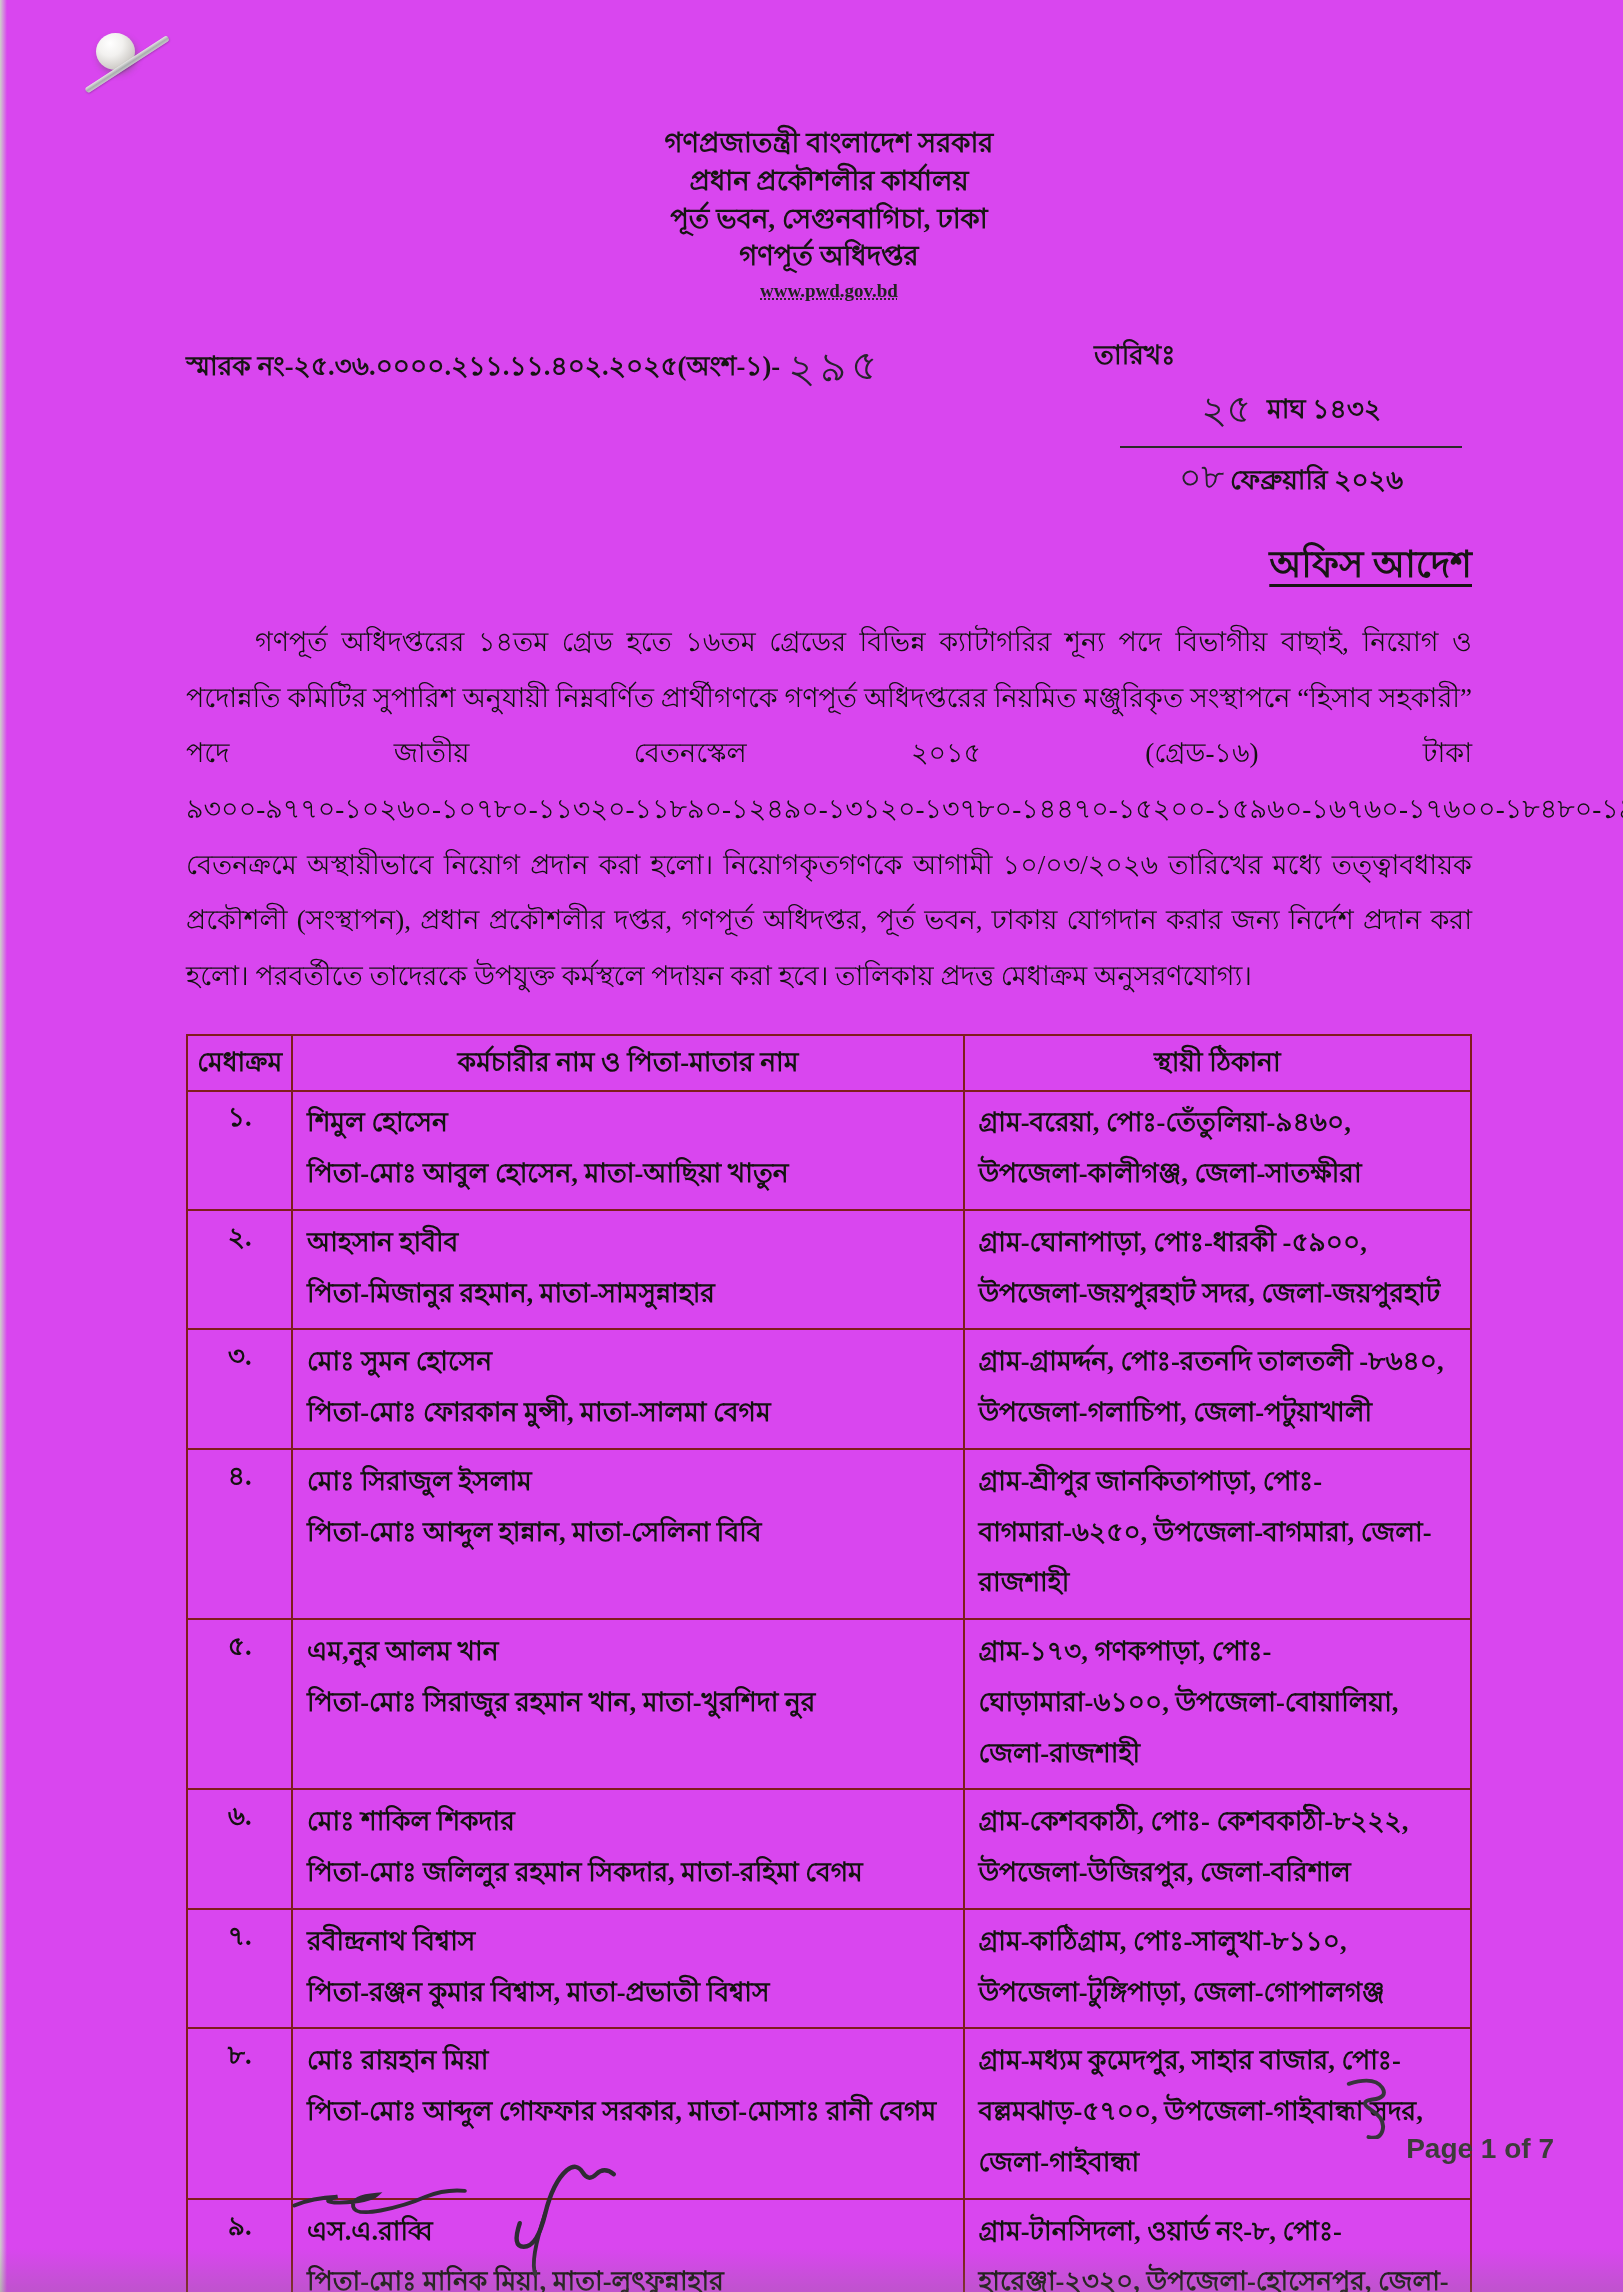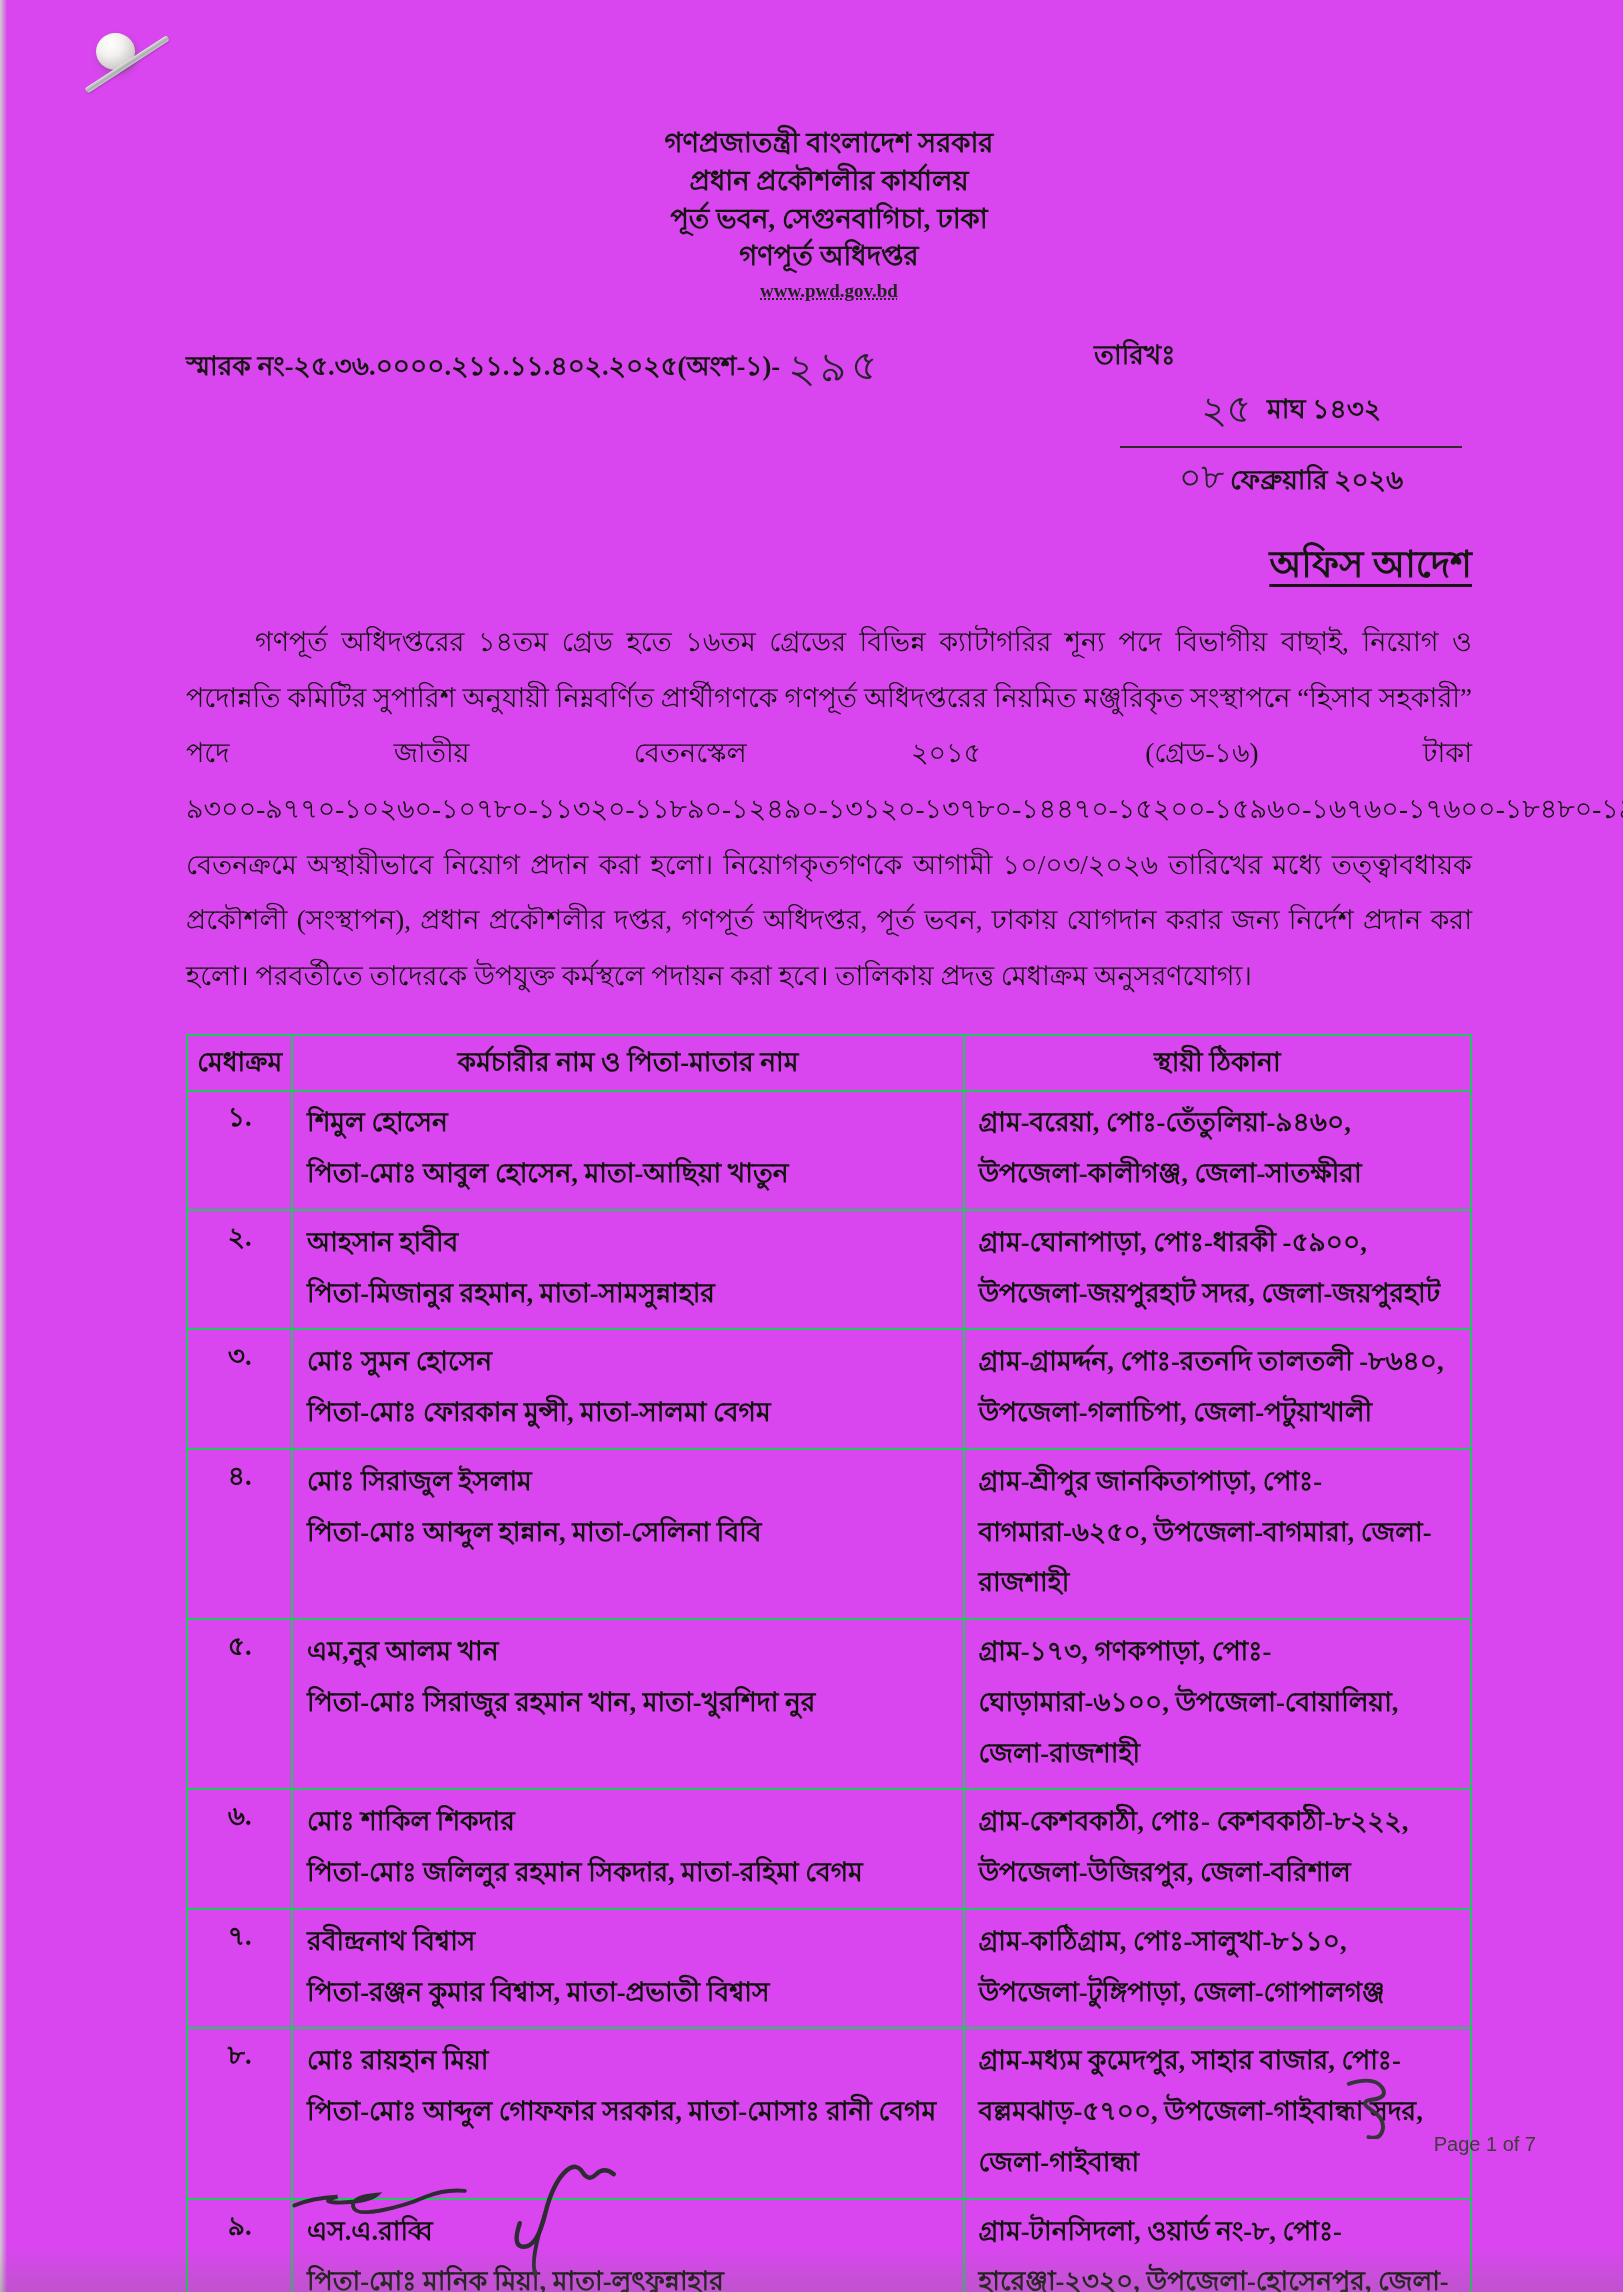--- a/index.html
+++ b/index.html
@@ -64,21 +64,21 @@
     margin-top:17.6px;font-size:27px;line-height:2.06;text-align:justify;
     text-indent:69px;font-weight:500;color:#131210;
   }
 
   
   table.merit{
     border-collapse:collapse;width:100%;margin-top:29px;
     font-size:26.5px;color:#141210;
   }
   table.merit th,table.merit td{
-    border:2px solid #22c55e;vertical-align:top;padding:5.9px 13.7px 9.8px 13.7px;
+    border:2px solid #7f1d1d;vertical-align:top;padding:5.9px 13.7px 9.8px 13.7px;
   }
   table.merit th{font-weight:700;text-align:center;padding:9.8px 5.9px;line-height:1.3;}
   td.serial{text-align:center;width:76px;padding-left:3.9px;padding-right:3.9px;font-weight:600;}
   td.namecell{width:642px;line-height:1.92;font-weight:600;}
   td.addrcell{line-height:1.92;font-weight:600;}
 
   
   .punch-hole{
     position:absolute;left:96px;top:33px;width:39px;height:37px;border-radius:50%;
     background:radial-gradient(circle at 36% 28%, #ffffff 0%, #f2f1ef 35%, #cfccc8 70%, #8f8c88 100%);
@@ -86,23 +86,23 @@
   }
   .pin-mark{
     position:absolute;left:86px;top:88px;width:98px;height:5.9px;border-radius:2.9px;
     background:linear-gradient(to bottom,#e8e8e6,#a9adae 55%,#c6c9c9);
     transform:rotate(-33deg);transform-origin:left center;
     box-shadow:0 1px 2px rgba(0,0,0,.25);
   }
   .signature{position:absolute;left:263px;top:2125px;}
   .initial-mark{position:absolute;left:1335px;top:2070px;}
   .page-indicator{
-    position:absolute;right:87px;top:2133px;
+    position:absolute;right:69px;top:2133px;
     font-family:"Liberation Sans","DejaVu Sans",sans-serif;
-    font-size:20px;font-weight:400;color:#3d3c3a;
+    font-size:28px;font-weight:700;color:#3d3c3a;
   }
 </style>
 </head>
 <body>
 
 <div class="page">
 
   <div class="punch-hole"></div>
   <div class="pin-mark"></div>
 

